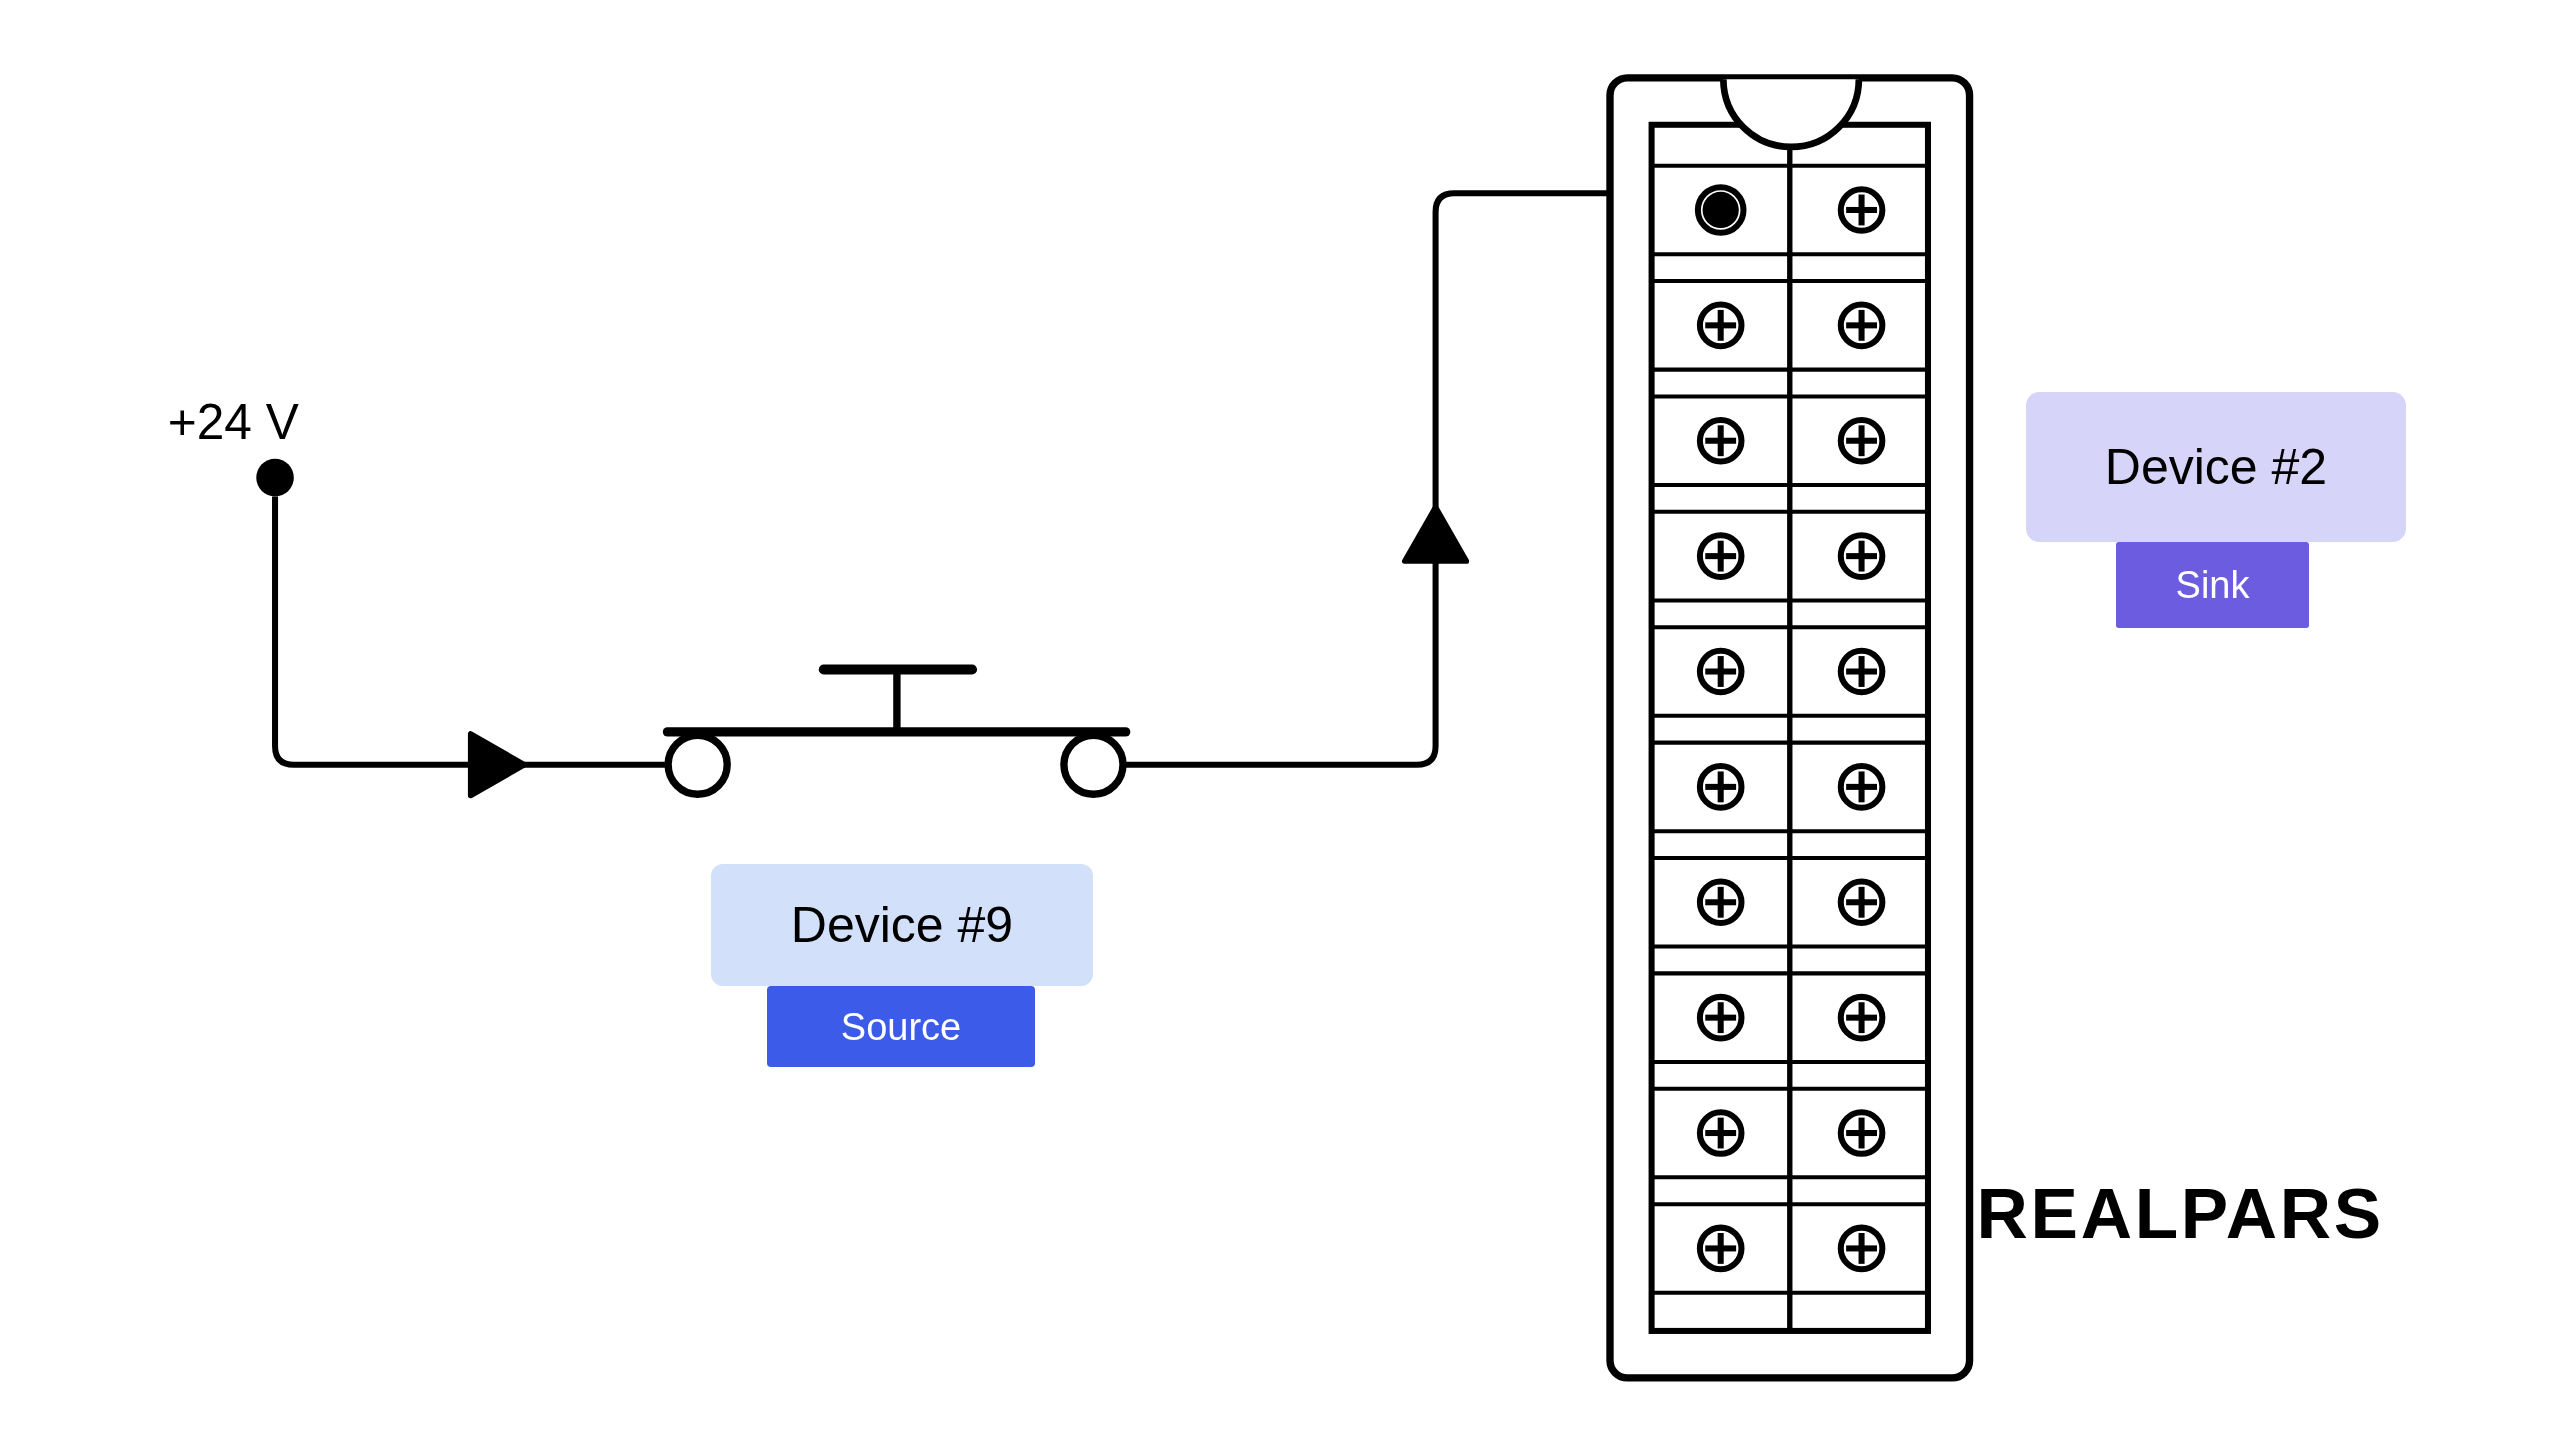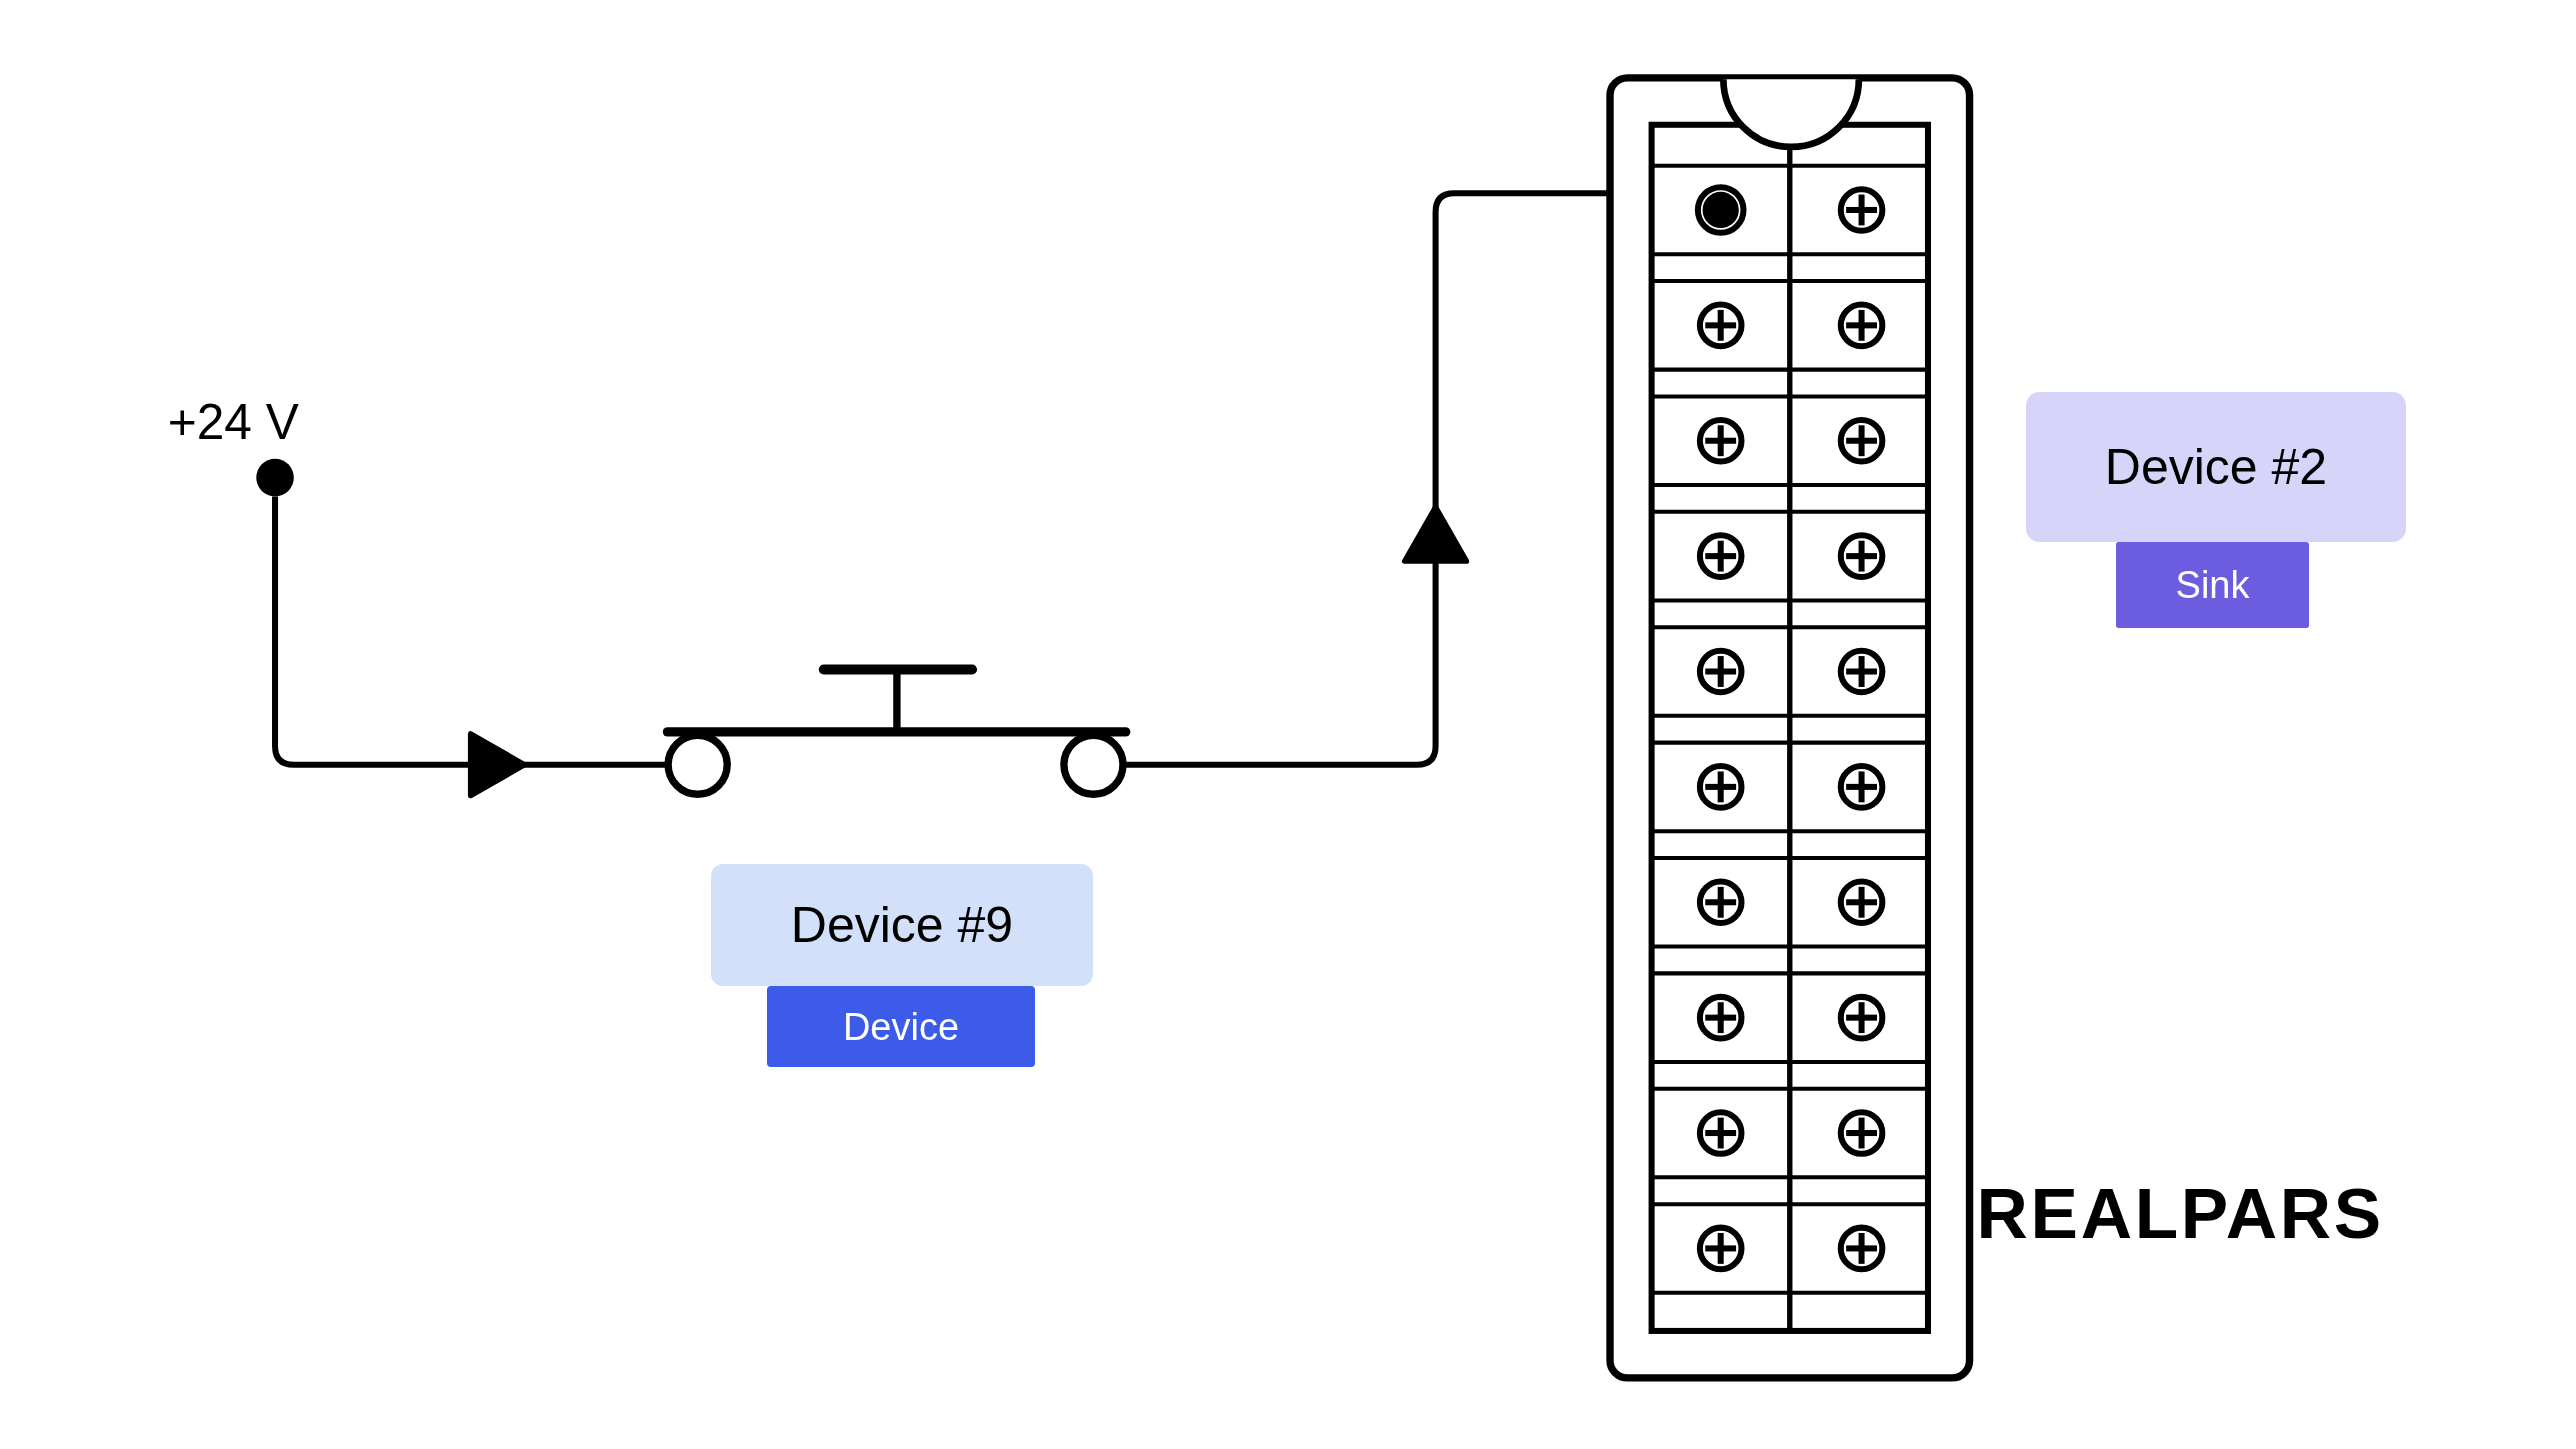--- a/index.html
+++ b/index.html
@@ -139,21 +139,21 @@
         <line x1="2565" y1="1838" x2="2565" y2="1884" stroke="#000" stroke-width="9"></line>
         <circle cx="2775" cy="1861" r="31" fill="#fff" stroke="#000" stroke-width="9"></circle>
         <line x1="2752" y1="1861" x2="2798" y2="1861" stroke="#000" stroke-width="9"></line>
         <line x1="2775" y1="1838" x2="2775" y2="1884" stroke="#000" stroke-width="9"></line>
       </g>
 
   </svg>
 
   <div id="device1-stack" style="position:absolute;">
     <div id="device1-name" style="position: absolute; display: flex; align-items: center; justify-content: center; left: 711px; top: 864px; width: 382px; height: 122px; border-radius: 12px; background: rgb(210, 224, 250); color: rgb(0, 0, 0); font-size: 50px; font-family: &quot;Liberation Sans&quot;, sans-serif; font-weight: normal; line-height: 1;">Device #9</div>
-    <div id="device1-type" style="position: absolute; display: flex; align-items: center; justify-content: center; left: 767px; top: 986px; width: 268px; height: 81px; border-radius: 4px; background: rgb(59, 91, 232); color: rgb(255, 255, 255); font-size: 38px; font-family: &quot;Liberation Sans&quot;, sans-serif; font-weight: normal; line-height: 1;">Device</div>
+    <div id="device1-type" style="position: absolute; display: flex; align-items: center; justify-content: center; left: 767px; top: 986px; width: 268px; height: 81px; border-radius: 4px; background: rgb(59, 91, 232); color: rgb(255, 255, 255); font-size: 38px; font-family: &quot;Liberation Sans&quot;, sans-serif; font-weight: normal; line-height: 1;">Source</div>
   </div>
 
   <div id="device2-stack" style="position:absolute;">
     <div id="device2-name" style="position: absolute; display: flex; align-items: center; justify-content: center; left: 2026px; top: 392px; width: 380px; height: 150px; border-radius: 13.4px; background: rgb(214, 212, 248); color: rgb(0, 0, 0); font-size: 50px; font-family: &quot;Liberation Sans&quot;, sans-serif; font-weight: normal; line-height: 1;">Device #2</div>
     <div id="device2-type" style="position: absolute; display: flex; align-items: center; justify-content: center; left: 2116px; top: 542px; width: 193px; height: 86px; border-radius: 2.7px; background: rgb(108, 92, 224); color: rgb(255, 255, 255); font-size: 38px; font-family: &quot;Liberation Sans&quot;, sans-serif; font-weight: normal; line-height: 1;">Sink</div>
   </div>
 </div>
 
 
 </body></html>

